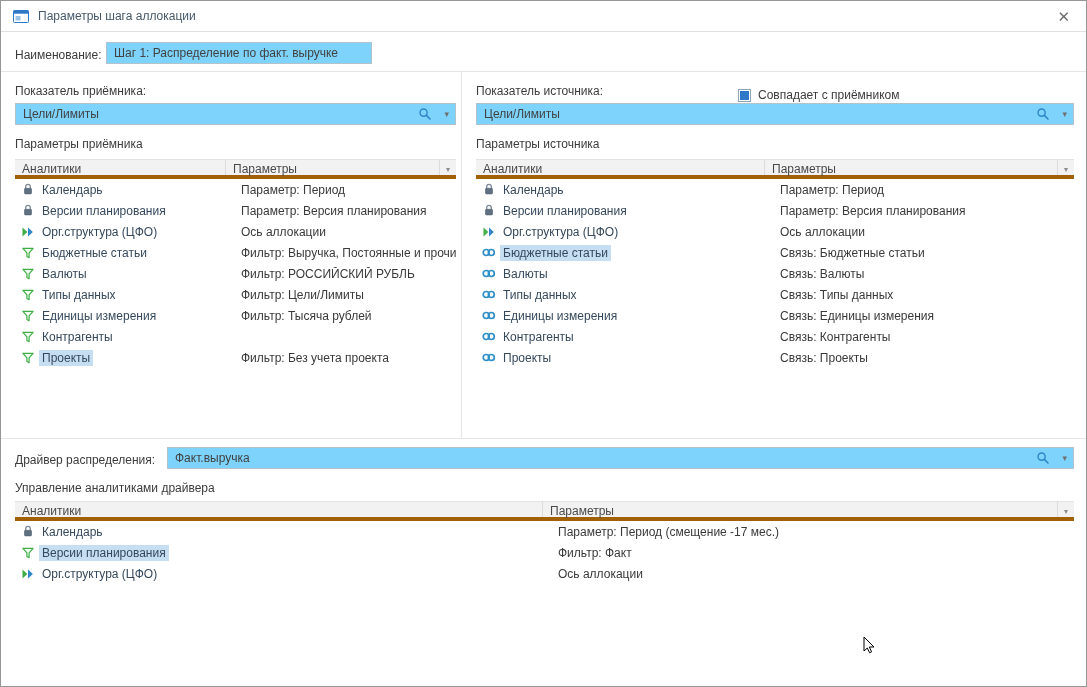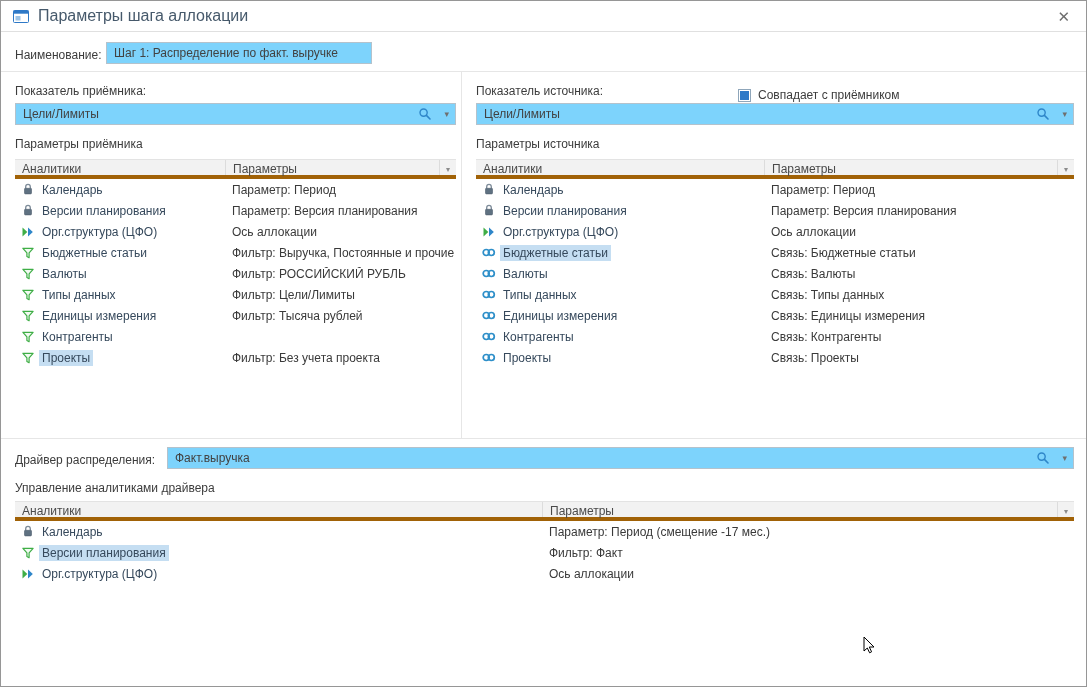--- a/index.html
+++ b/index.html
@@ -6,21 +6,21 @@
   .window{
     position:relative;width:1087px;height:687px;box-sizing:border-box;
     background:#ffffff;border:1px solid #969696;
     font-family:"Liberation Sans", sans-serif;font-size:12px;color:#3c3c3c;
     overflow:hidden;
   }
   
   .titlebar{position:absolute;left:0;top:0;right:0;height:31px;display:flex;align-items:center;
     padding:0 12px;box-sizing:border-box;border-bottom:1px solid #e0e0e0;background:#fff;}
   .title-icon{display:inline-flex;margin-right:9px;}
-  .title-text{color:#46596b;font-size:16px;}
+  .title-text{color:#46596b;font-size:12px;}
   .close-btn{margin-left:auto;color:#6e6e6e;font-size:15px;line-height:15px;padding:2px 4px;cursor:default;}
   
   .abs{position:absolute;}
   .lbl{color:#3c3c3c;white-space:nowrap;}
   .sec-lbl{color:#3c3c3c;white-space:nowrap;}
   .sep{background:#e6e6e6;}
   
   .field{position:absolute;box-sizing:border-box;border:1px solid #b4c2cc;background:#7dd3fc;}
   .field input{width:100%;height:100%;border:none;outline:none;background:transparent;
     font-family:"Liberation Sans", sans-serif;font-size:12px;color:#424242;
@@ -34,21 +34,21 @@
     position:relative;display:inline-block;}
   .chk::after{content:"";position:absolute;left:1px;top:1px;width:9px;height:9px;background:#2e79c7;}
   .chk-lbl{margin-left:7px;color:#3c3c3c;}
   
   .tbl{position:absolute;box-sizing:border-box;}
   .thead{display:flex;height:20px;line-height:19px;background:#f2f2f2;
     border-top:1px solid #e3e3e3;border-bottom:4px solid #a16207;color:#4a4a4a;box-sizing:border-box;}
   .h-name{width:var(--name-w);padding-left:7px;box-sizing:border-box;}
   .h-param{flex:1;padding-left:7px;border-left:1px solid #dcdcdc;box-sizing:border-box;}
   .h-arrow{width:16px;border-left:1px solid #dcdcdc;text-align:center;color:#8c8c8c;font-size:8px;line-height:19px;}
-  .trow{display:flex;height:21px;align-items:center;}
+  .trow{display:flex;height:21px;align-items:center;gap:9px;}
   .cell-name{width:var(--name-w);display:flex;align-items:center;padding-left:5px;box-sizing:border-box;overflow:hidden;}
   .cell-param{flex:1;padding-left:7px;color:#3a3a3a;white-space:nowrap;overflow:hidden;}
   .icon{width:15px;height:13px;display:inline-flex;align-items:center;justify-content:center;margin-right:4px;flex:none;}
   .icon svg{display:none;}
   .icon.icon-lock .svg-lock{display:block;}
   .icon.icon-filter .svg-filter{display:block;}
   .icon.icon-axis .svg-axis{display:block;}
   .icon.icon-link .svg-link{display:block;}
   .name-text{padding:1px 3px;color:#36495c;white-space:nowrap;}
   .name-text.selected{background:#c5def2;}

